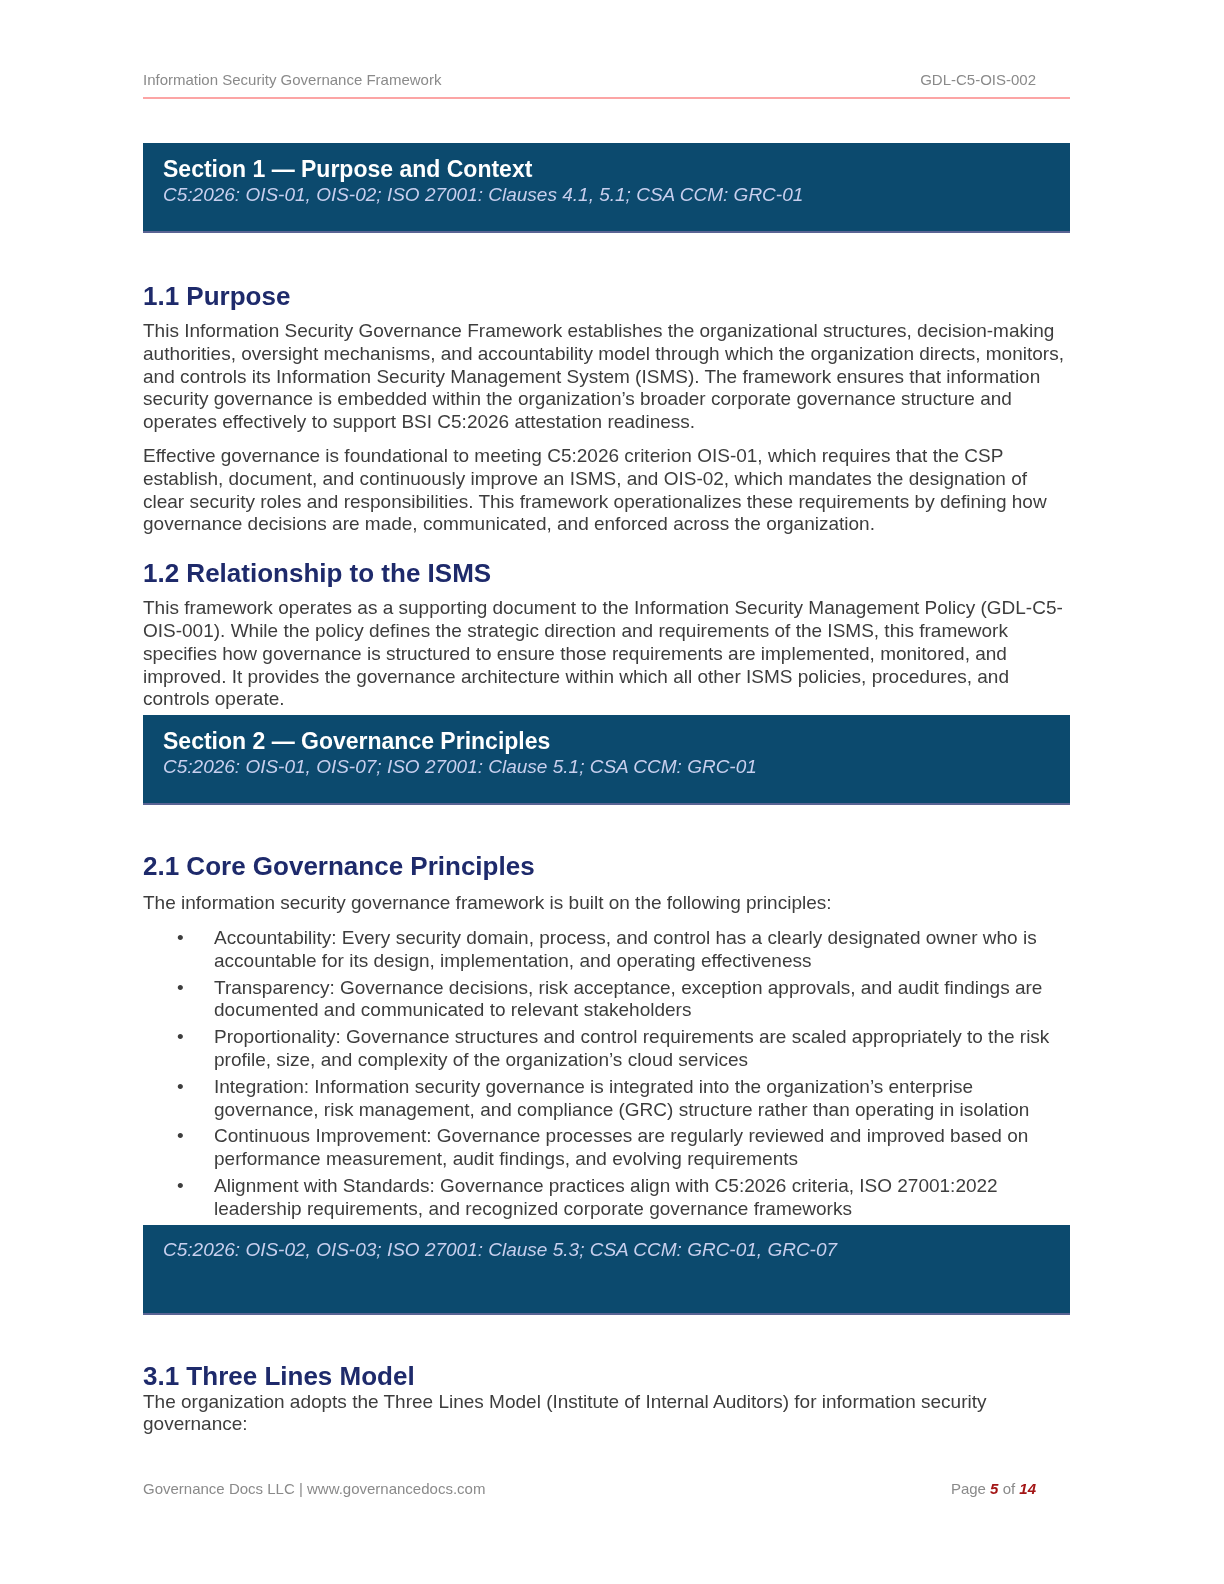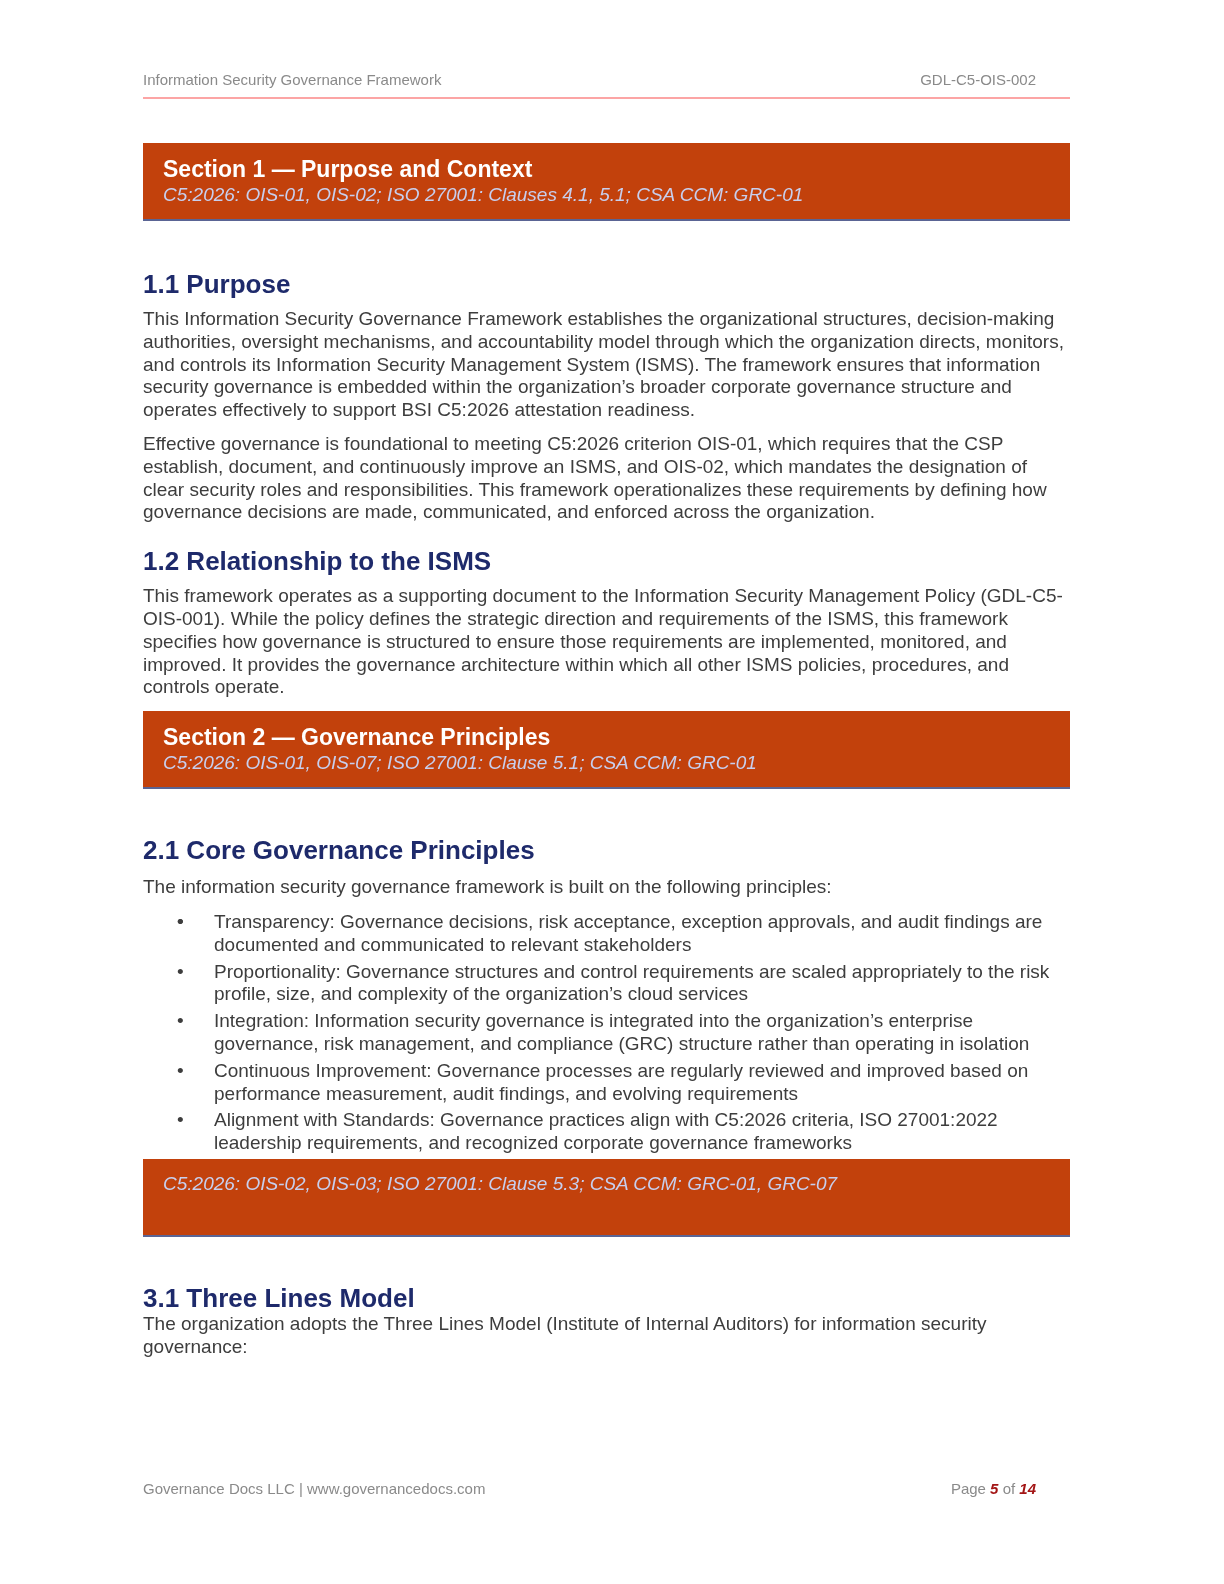--- a/index.html
+++ b/index.html
@@ -29,23 +29,23 @@
     .page-header .right { position: absolute; right: 34px; top: 1px; }
 
     .content {
       position: absolute;
       left: 143px;
       top: 143px;
       width: 927px;
     }
 
     .section-bar {
-      background: #c2410c;
+      background: #0c4a6e;
       border-bottom: 2px solid #5a6494;
-      padding: 13px 20px 13px 20px;
+      padding: 13px 20px 25px 20px;
       height: 50px;
     }
     .section-bar .title {
       color: #ffffff;
       font-weight: bold;
       font-size: 23px;
       line-height: 27px;
     }
     .section-bar .refs {
       color: #c8cfee;
@@ -119,30 +119,30 @@
     <div class="refs">C5:2026: OIS-01, OIS-02; ISO 27001: Clauses 4.1, 5.1; CSA CCM: GRC-01</div>
   </div>
 
   <h2 class="subhead" style="margin-top:48px;">1.1 Purpose</h2>
   <p class="body" style="margin-top:9px;">This Information Security Governance Framework establishes the organizational structures, decision-making authorities, oversight mechanisms, and accountability model through which the organization directs, monitors, and controls its Information Security Management System (ISMS). The framework ensures that information security governance is embedded within the organization’s broader corporate governance structure and operates effectively to support BSI C5:2026 attestation readiness.</p>
   <p class="body" style="margin-top:11px;">Effective governance is foundational to meeting C5:2026 criterion OIS-01, which requires that the CSP establish, document, and continuously improve an ISMS, and OIS-02, which mandates the designation of clear security roles and responsibilities. This framework operationalizes these requirements by defining how governance decisions are made, communicated, and enforced across the organization.</p>
 
   <h2 class="subhead" style="margin-top:22px;">1.2 Relationship to the ISMS</h2>
   <p class="body" style="margin-top:9px;">This framework operates as a supporting document to the Information Security Management Policy (GDL-C5-OIS-001). While the policy defines the strategic direction and requirements of the ISMS, this framework specifies how governance is structured to ensure those requirements are implemented, monitored, and improved. It provides the governance architecture within which all other ISMS policies, procedures, and controls operate.</p>
 
-  <div class="section-bar" style="margin-top:12px;">
+  <div class="section-bar" style="margin-top:4px;">
     <div class="title">Section 2 — Governance Principles</div>
     <div class="refs">C5:2026: OIS-01, OIS-07; ISO 27001: Clause 5.1; CSA CCM: GRC-01</div>
   </div>
 
   <h2 class="subhead" style="margin-top:46px;">2.1 Core Governance Principles</h2>
   <p class="body" style="margin-top:11px;">The information security governance framework is built on the following principles:</p>
 
   <ul class="principles" style="margin-top:12px;">
-    <li><span class="bullet">•</span></li>
+    <li><span class="bullet">•</span><span>Accountability: Every security domain, process, and control has a clearly designated owner who is accountable for its design, implementation, and operating effectiveness</span></li>
     <li><span class="bullet">•</span><span>Transparency: Governance decisions, risk acceptance, exception approvals, and audit findings are documented and communicated to relevant stakeholders</span></li>
     <li><span class="bullet">•</span><span>Proportionality: Governance structures and control requirements are scaled appropriately to the risk profile, size, and complexity of the organization’s cloud services</span></li>
     <li><span class="bullet">•</span><span>Integration: Information security governance is integrated into the organization’s enterprise governance, risk management, and compliance (GRC) structure rather than operating in isolation</span></li>
     <li><span class="bullet">•</span><span>Continuous Improvement: Governance processes are regularly reviewed and improved based on performance measurement, audit findings, and evolving requirements</span></li>
     <li><span class="bullet">•</span><span>Alignment with Standards: Governance practices align with C5:2026 criteria, ISO 27001:2022 leadership requirements, and recognized corporate governance frameworks</span></li>
   </ul>
 
   <div class="section-bar" style="margin-top:0px;">
     <div class="refs">C5:2026: OIS-02, OIS-03; ISO 27001: Clause 5.3; CSA CCM: GRC-01, GRC-07</div>
   </div>

